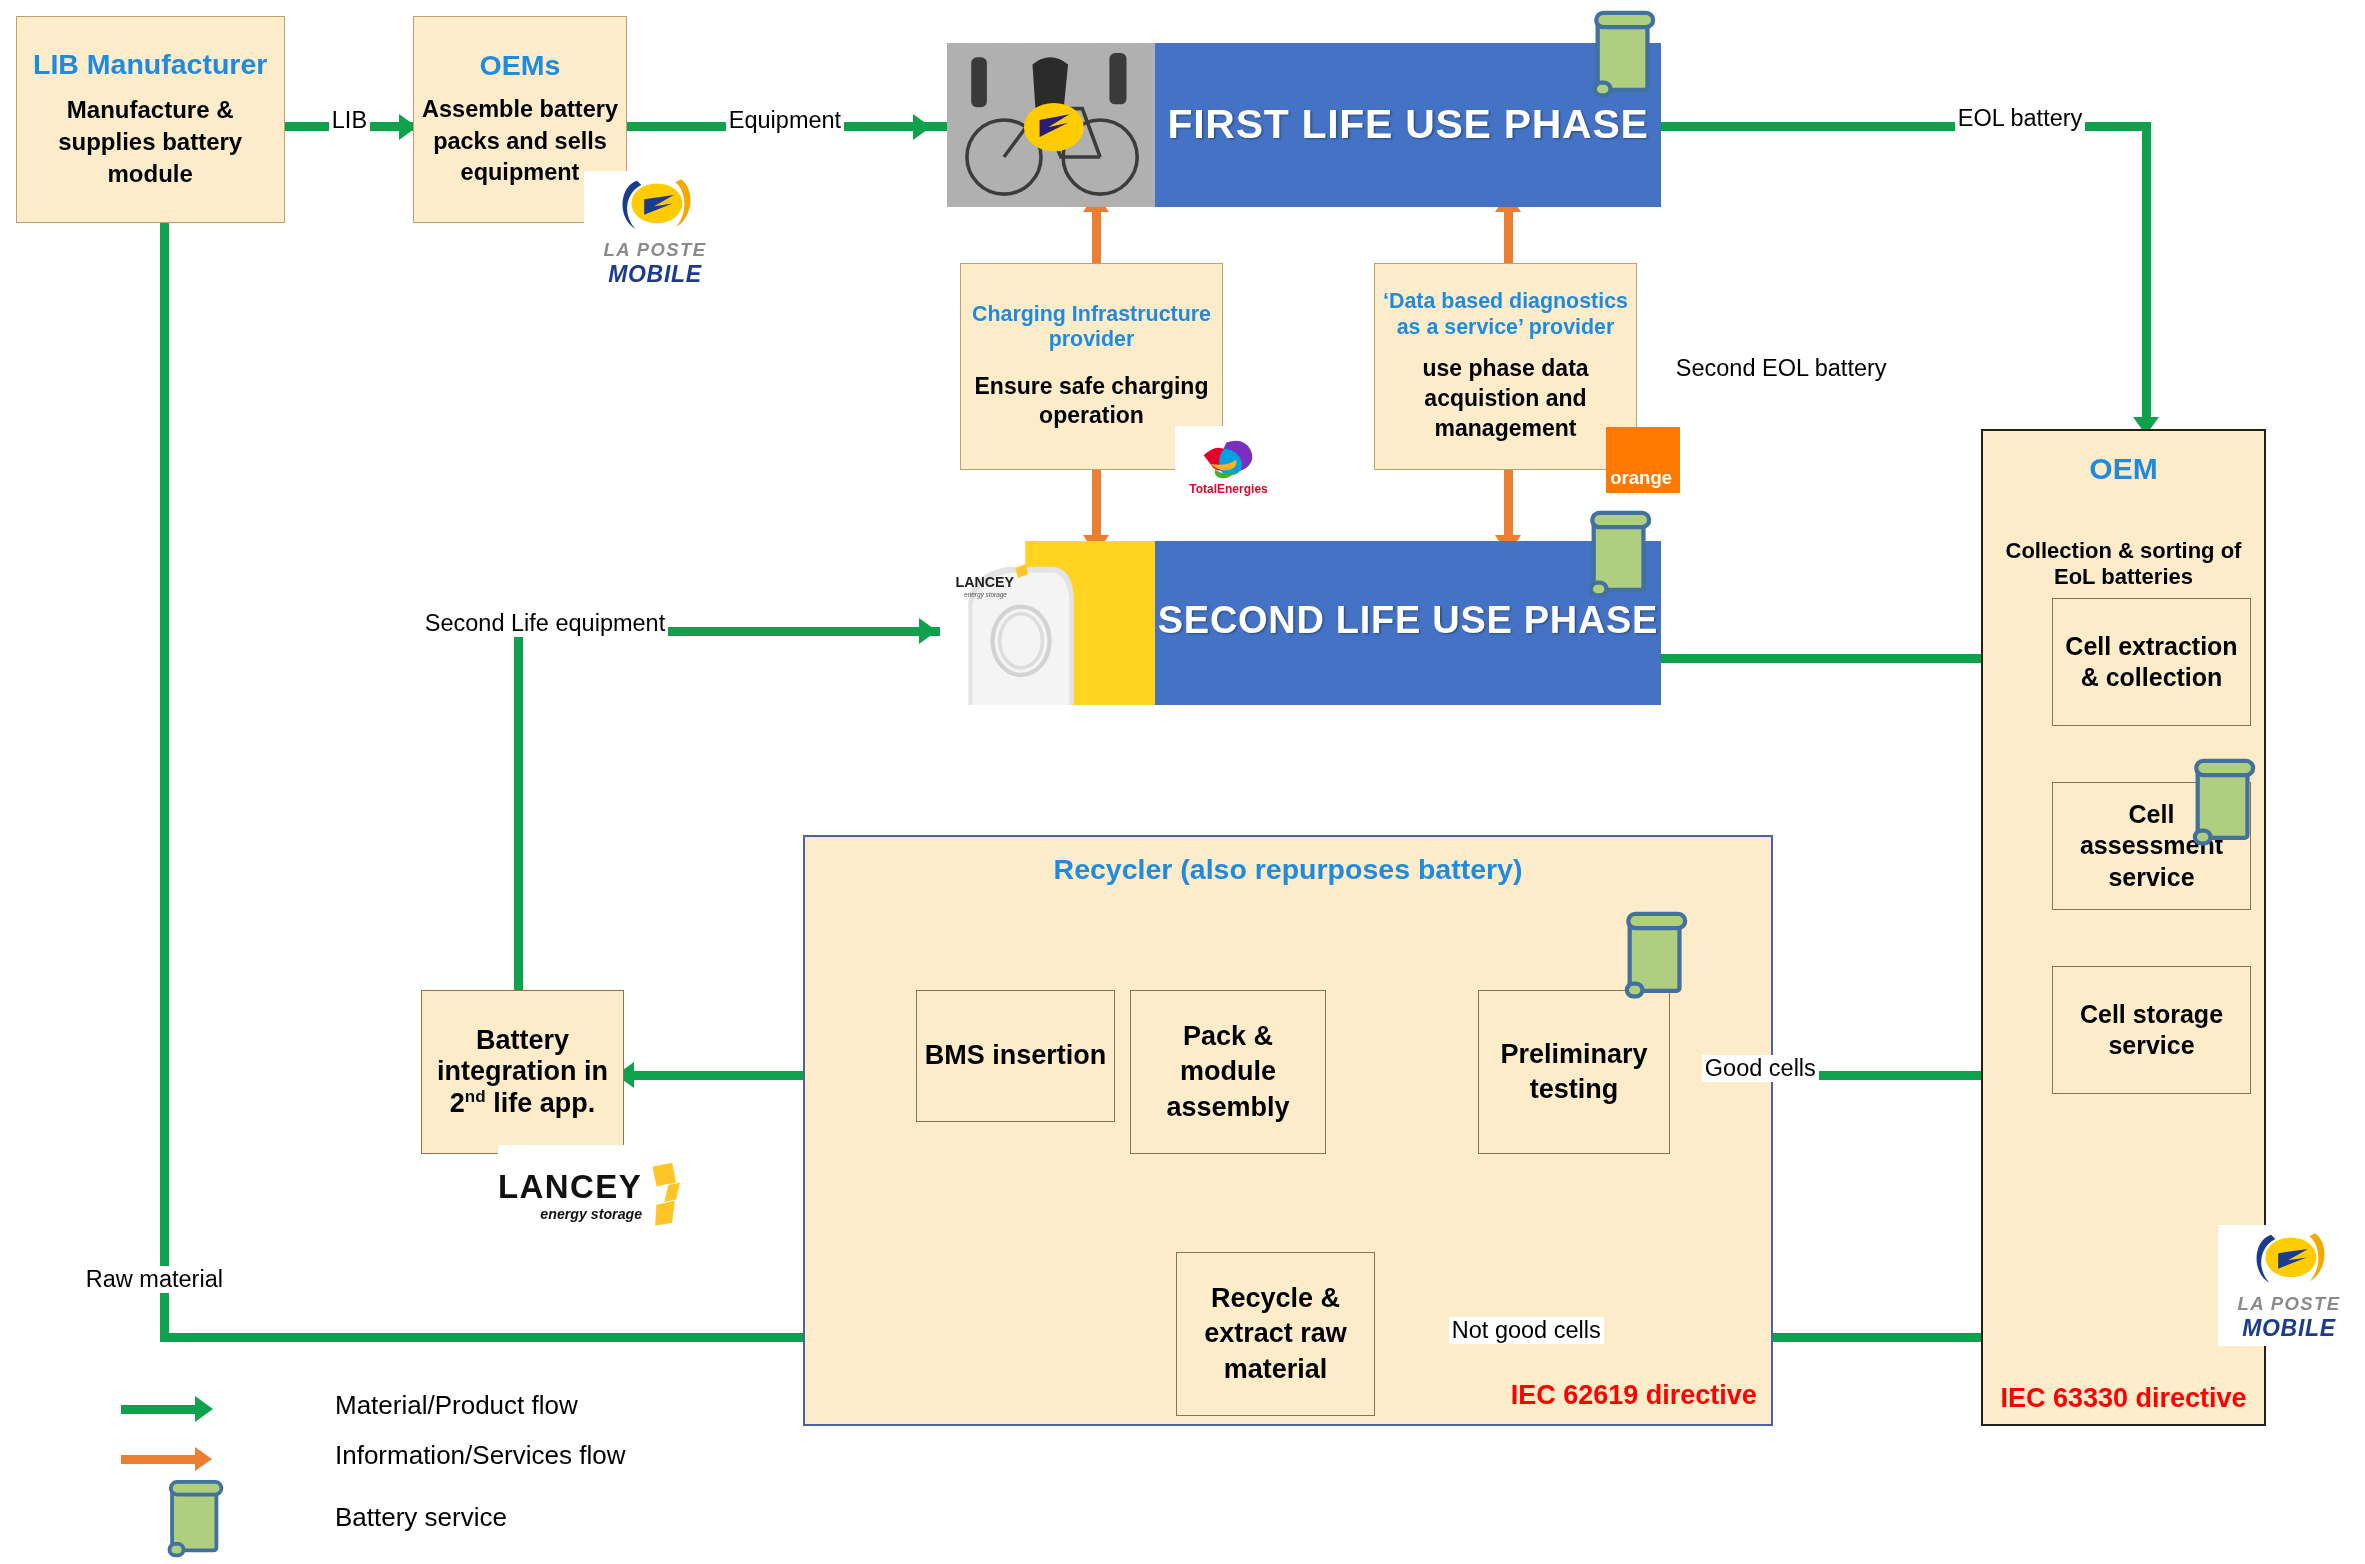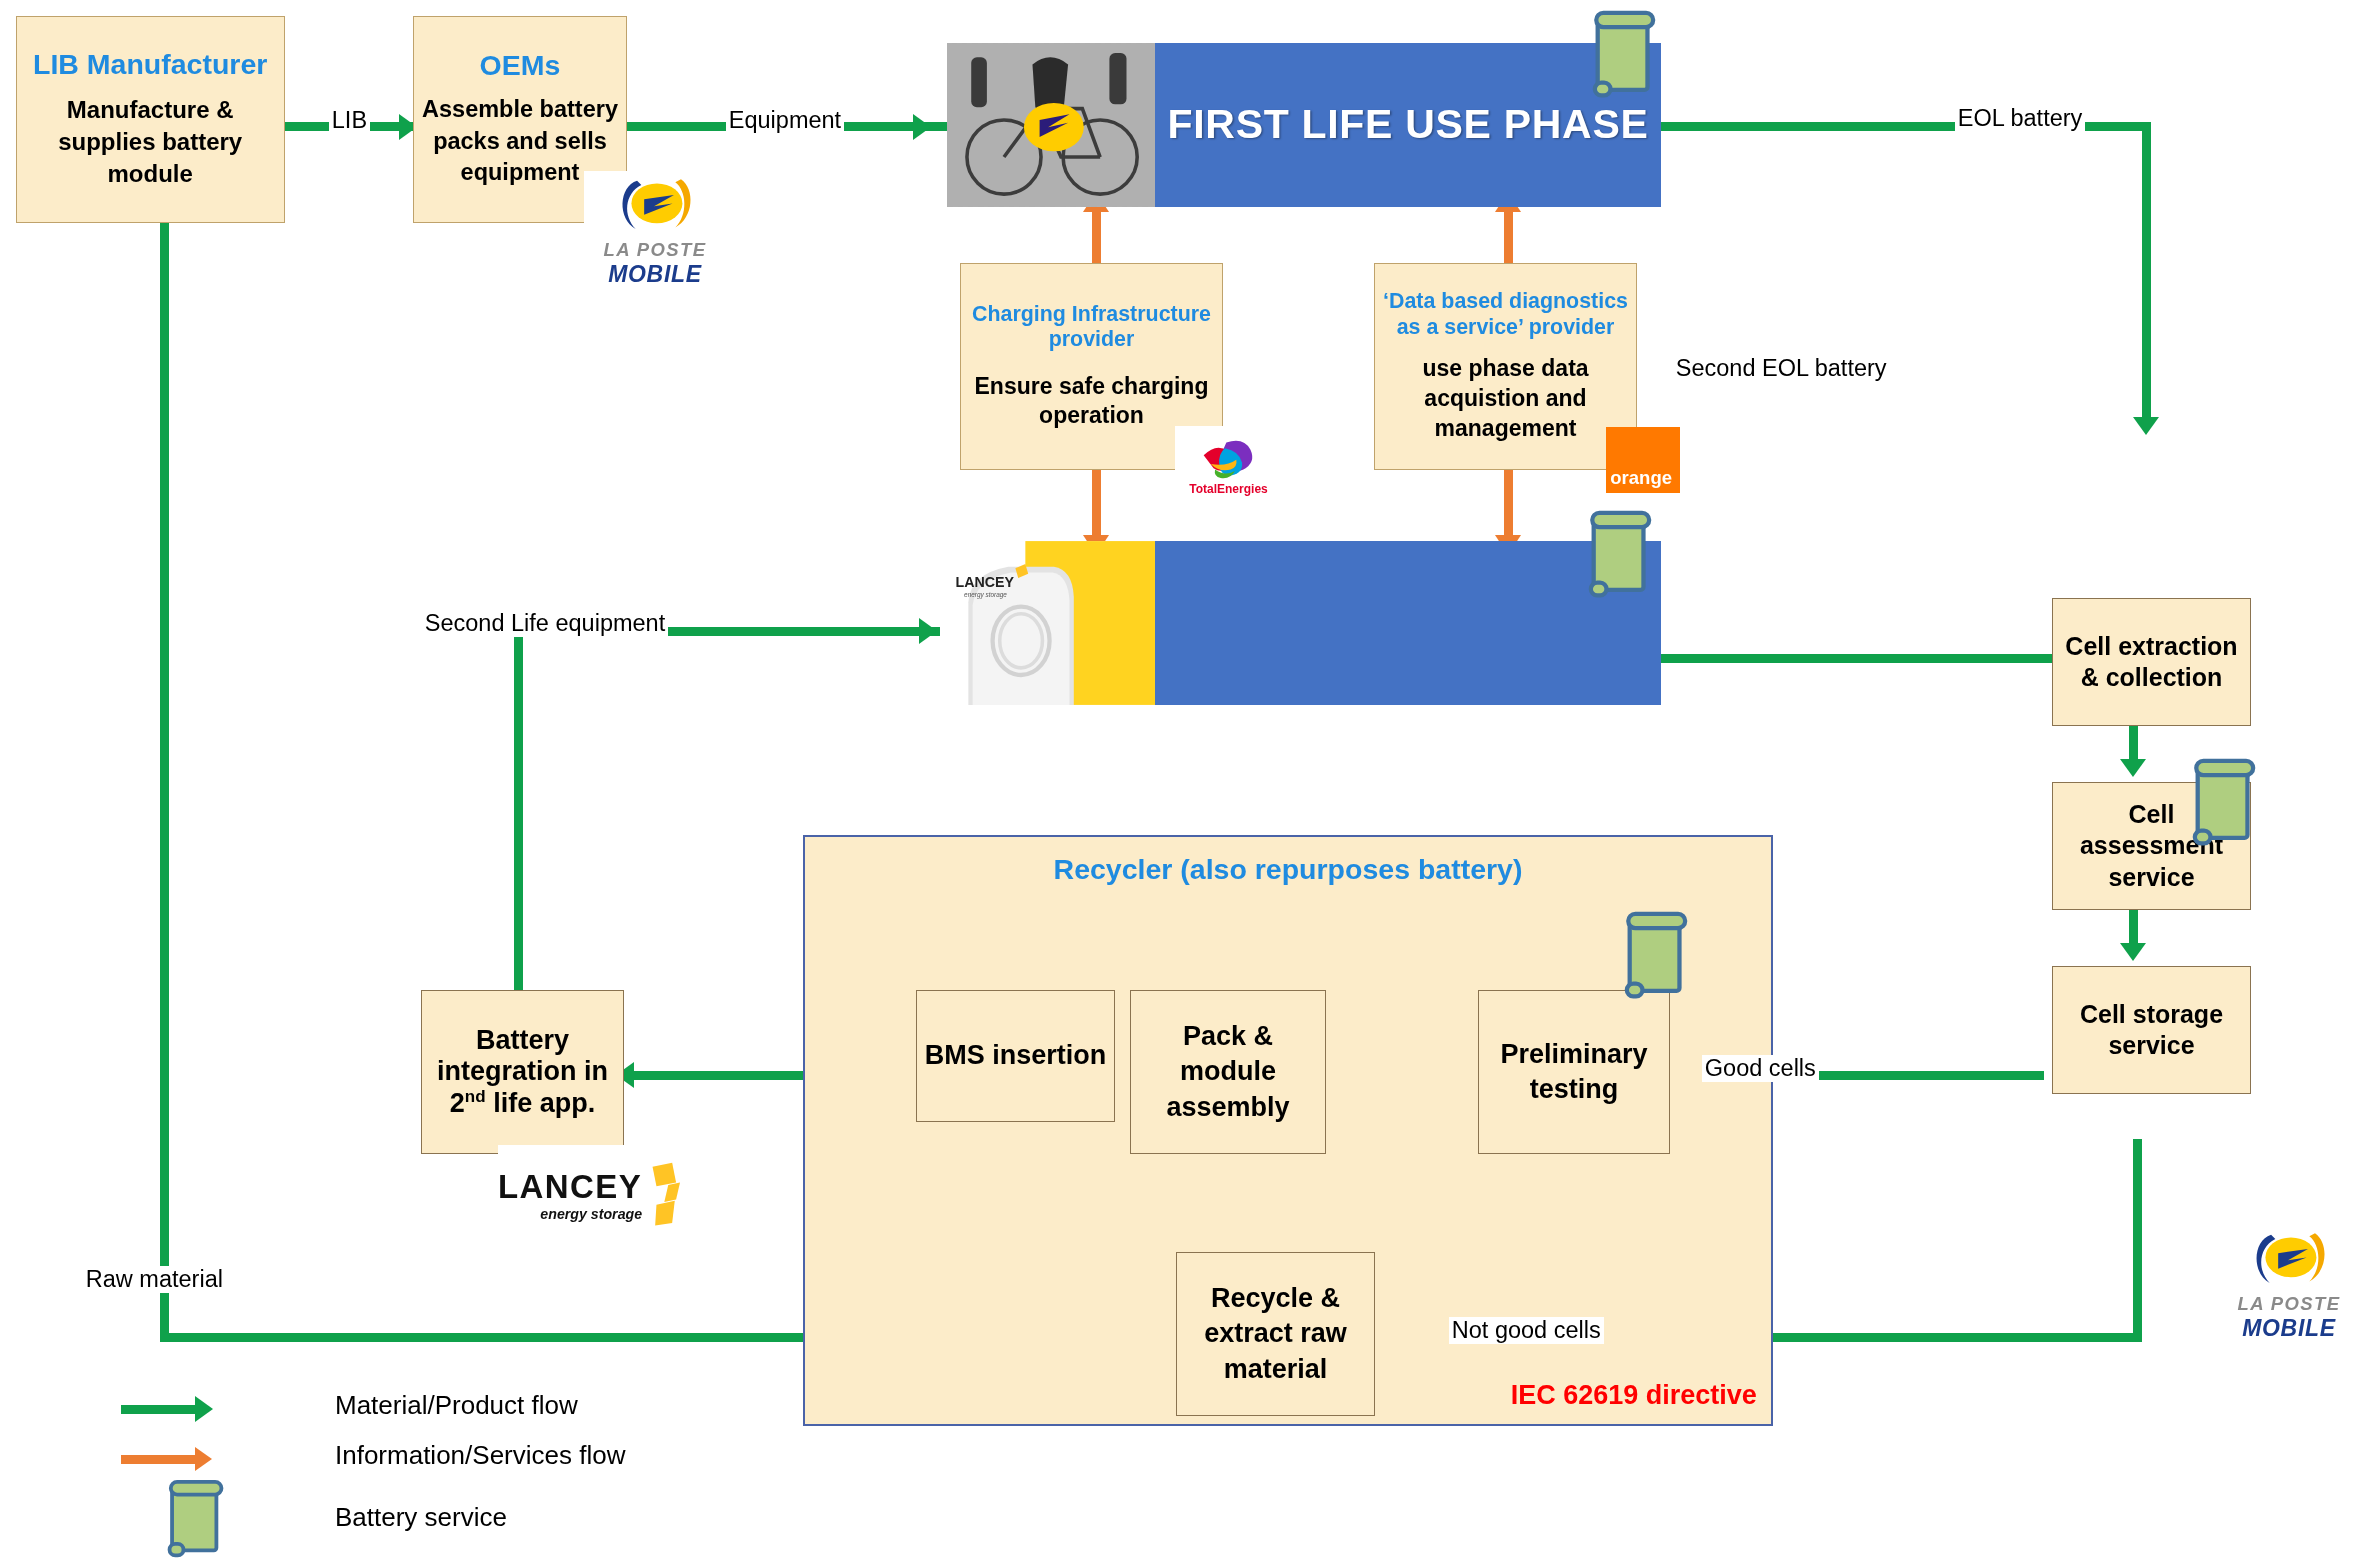--- a/index.html
+++ b/index.html
@@ -143,20 +143,25 @@
   <div class="oLine" style="left:1504px;top:207px;width:8.5px;height:57px;"></div>
   <div class="oArrU" style="left:1495px;top:192px;"></div>
   <div class="oLine" style="left:1504px;top:470px;width:8.5px;height:71px;"></div>
   <div class="oArrD" style="left:1495px;top:535px;"></div>
 
   <div class="abs panel panelRecycler" style="left:803px;top:835px;width:970px;height:591px;">
     <div class="panelTitle" style="font-size:28.5px;margin-top:15.7px;">Recycler (also repurposes battery)</div>
     <div class="iec abs" style="right:14.2px;bottom:13px;font-size:27px;">IEC 62619 directive</div>
   </div>
 
+  <div class="abs panel panelOEM" style="left:1981px;top:429px;width:285px;height:997px;">
+    <div class="panelTitle hdrBlue" style="font-size:30px;margin-top:21.4px;">OEM</div>
+    <div class="bodyBlack abs" style="left:8.5px;right:8.5px;top:107px;font-size:22px;line-height:1.2;text-align:center;">Collection &amp; sorting of EoL batteries</div>
+    <div class="iec abs" style="left:0;right:0;bottom:10px;font-size:27px;text-align:center;">IEC 63330 directive</div>
+  </div>
 
   <div class="abs boxCream" style="left:15.7px;top:15.7px;width:269px;height:207px;padding:11.4px 8.5px;">
     <div class="hdrBlue" style="font-size:28.5px;margin-bottom:13px;">LIB Manufacturer</div>
     <div class="bodyBlack" style="font-size:24px;line-height:1.35;">Manufacture &amp; supplies battery module</div>
   </div>
 
   <span class="abs lbl" style="left:329px;top:107px;font-size:23.5px;">LIB</span>
 
   <div class="abs boxCream" style="left:413px;top:15.7px;width:214px;height:207px;padding:11.4px 7.1px;">
     <div class="hdrBlue" style="font-size:28.5px;margin-bottom:11.4px;">OEMs</div>
@@ -241,20 +246,21 @@
         <path d="M36 230 L36 90 Q40 54 90 44 L148 44 Q170 48 172 84 L172 230 Z" fill="#f4f4f4"></path>
         <ellipse cx="104" cy="140" rx="40" ry="48" fill="none" stroke="#d2d2d2" stroke-width="6"></ellipse>
         <ellipse cx="104" cy="140" rx="30" ry="38" fill="none" stroke="#dcdcdc" stroke-width="5"></ellipse>
         <g>
           <text x="12" y="64" font-family="Liberation Sans, sans-serif" font-size="20" font-weight="bold" fill="#222">LANCEY</text>
           <text x="24" y="78" font-family="Liberation Sans, sans-serif" font-size="9" font-style="italic" fill="#555">energy storage</text>
           <path d="M96 38 l14 -6 l4 14 l-14 6 Z" fill="#FFC425"></path>
         </g>
       </svg>
     </div>
+    <div class="bandText abs" style="left:208px;right:0;text-align:center;top:58px;font-size:38px;">SECOND LIFE USE PHASE</div>
   </div>
 
   <div class="passport" style="left:1588px;top:507px;width:64px;height:93px;">
     <svg width="64" height="93" viewBox="0 0 90 130">
       <rect x="8" y="18" width="70" height="98" rx="4" fill="#AFCE80" stroke="#41719C" stroke-width="6"></rect>
       <rect x="6" y="8" width="80" height="20" rx="10" fill="#AFCE80" stroke="#41719C" stroke-width="6"></rect>
       <rect x="4" y="106" width="22" height="18" rx="9" fill="#AFCE80" stroke="#41719C" stroke-width="6"></rect>
     </svg>
   </div>
 

